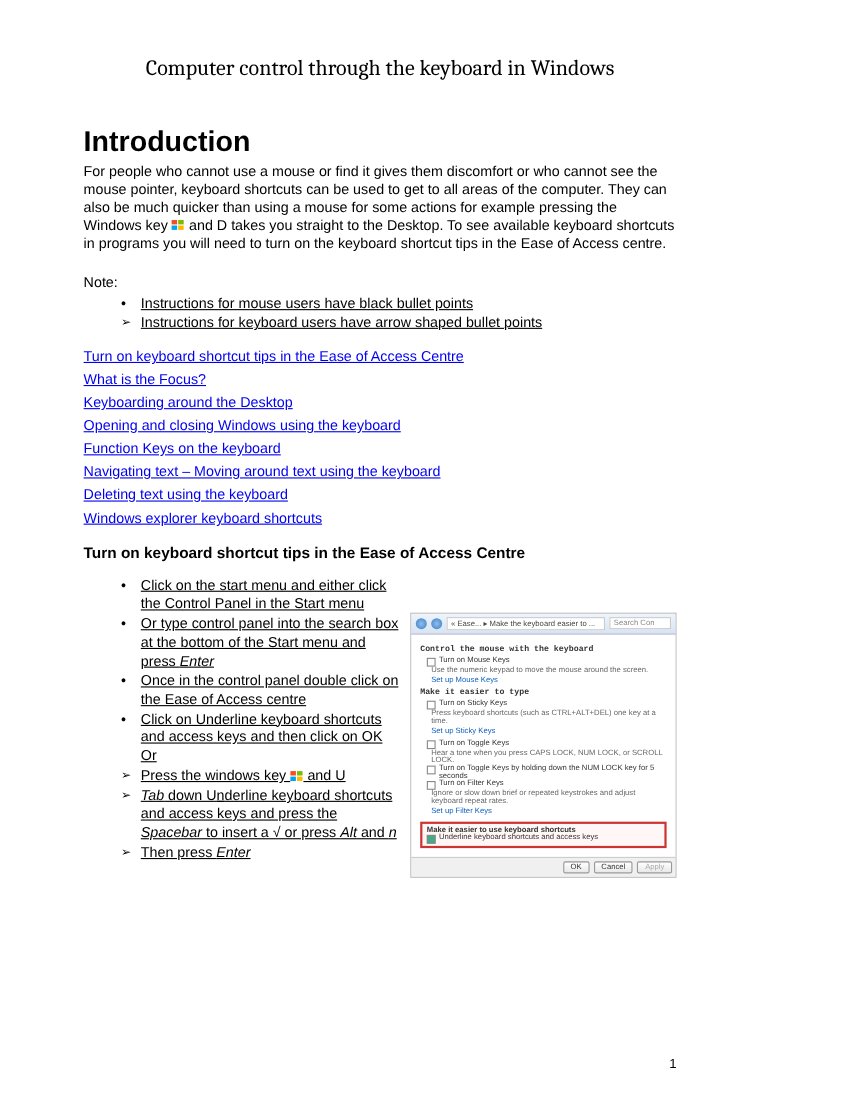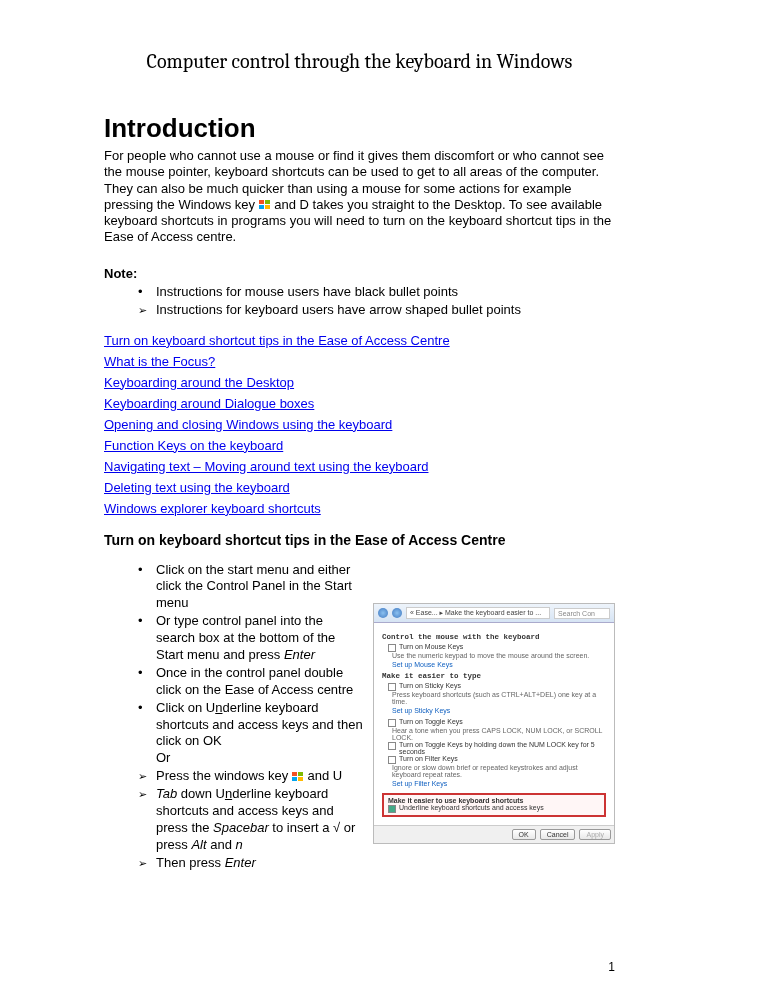--- a/index.html
+++ b/index.html
@@ -6,55 +6,56 @@
     margin: 0;
     background: #fff;
     font-family: Arial, Helvetica, sans-serif;
     font-size: 13px;
     color: #000;
   }
   .page {
     width: 705px;
     min-height: 994px;
     box-sizing: border-box;
-    padding: 50px 90px 30px 104px;
+    padding: 50px 90px 30px 76px;
     position: relative;
   }
   h1.doc-title {
     font-family: Cambria, Georgia, serif;
     font-weight: normal;
     font-size: 20px;
     text-align: center;
     margin: 0 0 40px 0;
   }
   h2.section {
     font-family: Arial, Helvetica, sans-serif;
     font-weight: bold;
     font-size: 26px;
     margin: 0 0 4px 0;
   }
   p {
     margin: 0 0 10px 0;
     line-height: 1.25;
   }
   .note-label {
-    font-weight: bold;
+    font-weight: normal;
     margin-top: 20px;
     margin-bottom: 2px;
   }
   ul.note-list, ul.steps {
     list-style: none;
     margin: 0 0 10px 0;
     padding: 0 0 0 34px;
   }
   ul.note-list li, ul.steps li {
     position: relative;
     padding-left: 18px;
     line-height: 1.3;
     margin-bottom: 1px;
+    text-decoration: underline;
   }
   ul.note-list li::before, ul.steps li::before {
     position: absolute;
     left: 0;
   }
   li.dot::before { content: "•"; }
   li.arrow::before { content: "➢"; font-size: 11px; top: 1px; }
   .links {
     margin: 14px 0 16px 0;
   }
@@ -66,21 +67,21 @@
     text-decoration: underline;
   }
   h3.subhead {
     font-family: Arial, Helvetica, sans-serif;
     font-weight: bold;
     font-size: 14px;
     margin: 10px 0 14px 0;
   }
   .steps-row {
     display: flex;
-    align-items: center;
+    align-items: flex-end;
     gap: 10px;
   }
   .steps-col { flex: 1; }
   .screenshot {
     width: 240px;
     border: 1px solid #bbb;
     background: #f2f2f2;
     font-size: 7px;
     color: #333;
   }
@@ -180,21 +181,20 @@
   <p class="note-label">Note:</p>
   <ul class="note-list">
     <li class="dot">Instructions for mouse users have black bullet points</li>
     <li class="arrow">Instructions for keyboard users have arrow shaped bullet points</li>
   </ul>
 
   <div class="links">
     <div><a href="#">Turn on keyboard shortcut tips in the Ease of Access Centre</a></div>
     <div><a href="#">What is the Focus?</a></div>
     <div><a href="#">Keyboarding around the Desktop</a></div>
-    <div><a href="#">Keyboarding around Dialogue boxes</a></div>
     <div><a href="#">Opening and closing Windows using the keyboard</a></div>
     <div><a href="#">Function Keys on the keyboard</a></div>
     <div><a href="#">Navigating text – Moving around text using the keyboard</a></div>
     <div><a href="#">Deleting text using the keyboard</a></div>
     <div><a href="#">Windows explorer keyboard shortcuts</a></div>
   </div>
 
   <h3 class="subhead">Turn on keyboard shortcut tips in the Ease of Access Centre</h3>
 
   <div class="steps-row">

